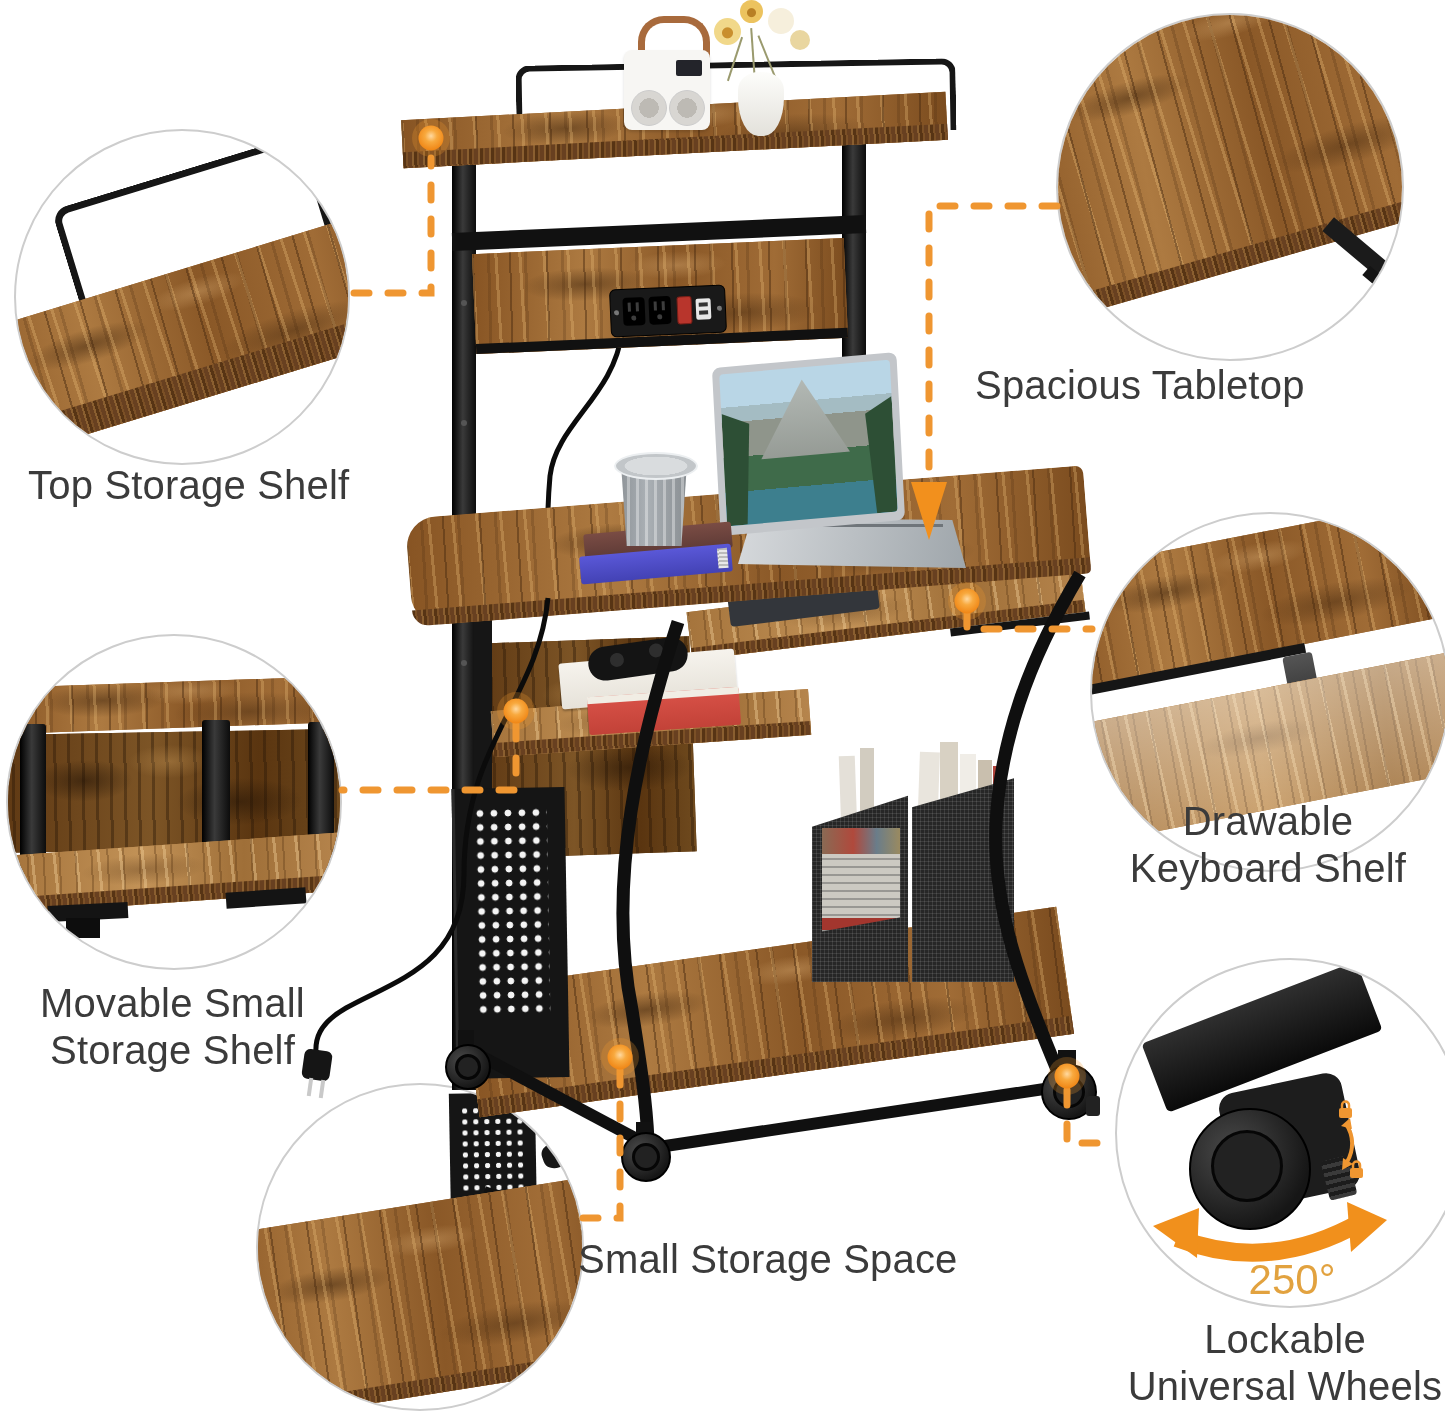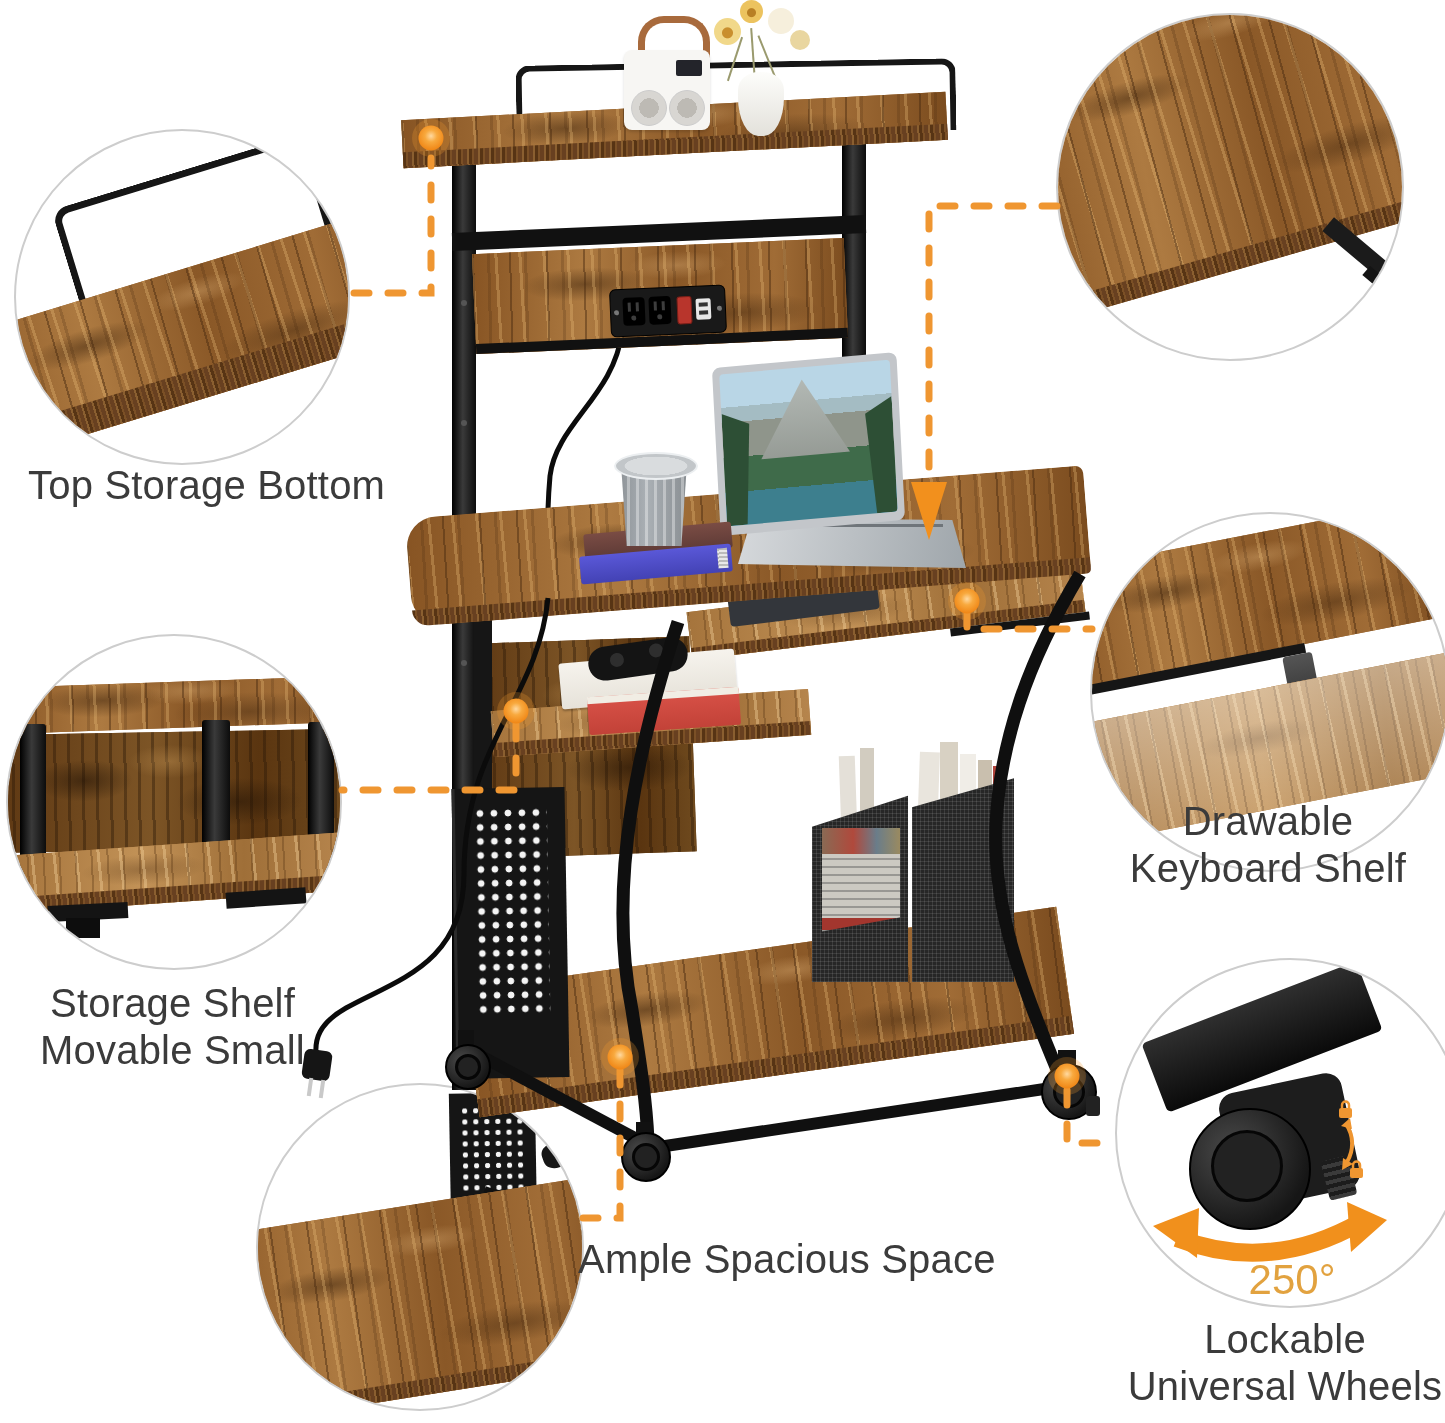--- a/index.html
+++ b/index.html
@@ -316,31 +316,34 @@
     <circle cx="620" cy="1057" r="12.5" fill="url(#gdot)"></circle>
 
     <g stroke="#ef9631" stroke-width="7" stroke-linecap="round" stroke-dasharray="15 19" fill="none">
       <path d="M 1067 1090 L 1067 1143 L 1113 1143"></path>
     </g>
     <circle cx="1067" cy="1076" r="19" fill="#f59d2f" opacity="0.25"></circle>
     <circle cx="1067" cy="1076" r="12.5" fill="url(#gdot)"></circle>
   </svg>
 
   <div class="lbl" style="left:28px;top:462px;width:400px;">
-    <span>Top Storage Bottom</span>
+    <span>Top Storage Shelf</span>
+  </div>
+  <div class="lbl" style="left:975px;top:362px;width:420px;">
+    <span>Spacious Tabletop</span>
   </div>
   <div class="lbl center" style="left:1080px;top:798px;width:376px;">
     <span>Drawable</span>
     <span>Keyboard Shelf</span>
   </div>
   <div class="lbl center" style="left:0px;top:980px;width:345px;">
+    <span>Movable Small</span>
     <span>Storage Shelf</span>
-    <span>Movable Small</span>
   </div>
   <div class="lbl" style="left:578px;top:1236px;width:420px;">
-    <span>Ample Spacious Space</span>
+    <span>Small Storage Space</span>
   </div>
   <div class="lbl center" style="left:1105px;top:1316px;width:360px;">
     <span>Lockable</span>
     <span>Universal Wheels</span>
   </div>
 
 </div>
 
 </body></html>

